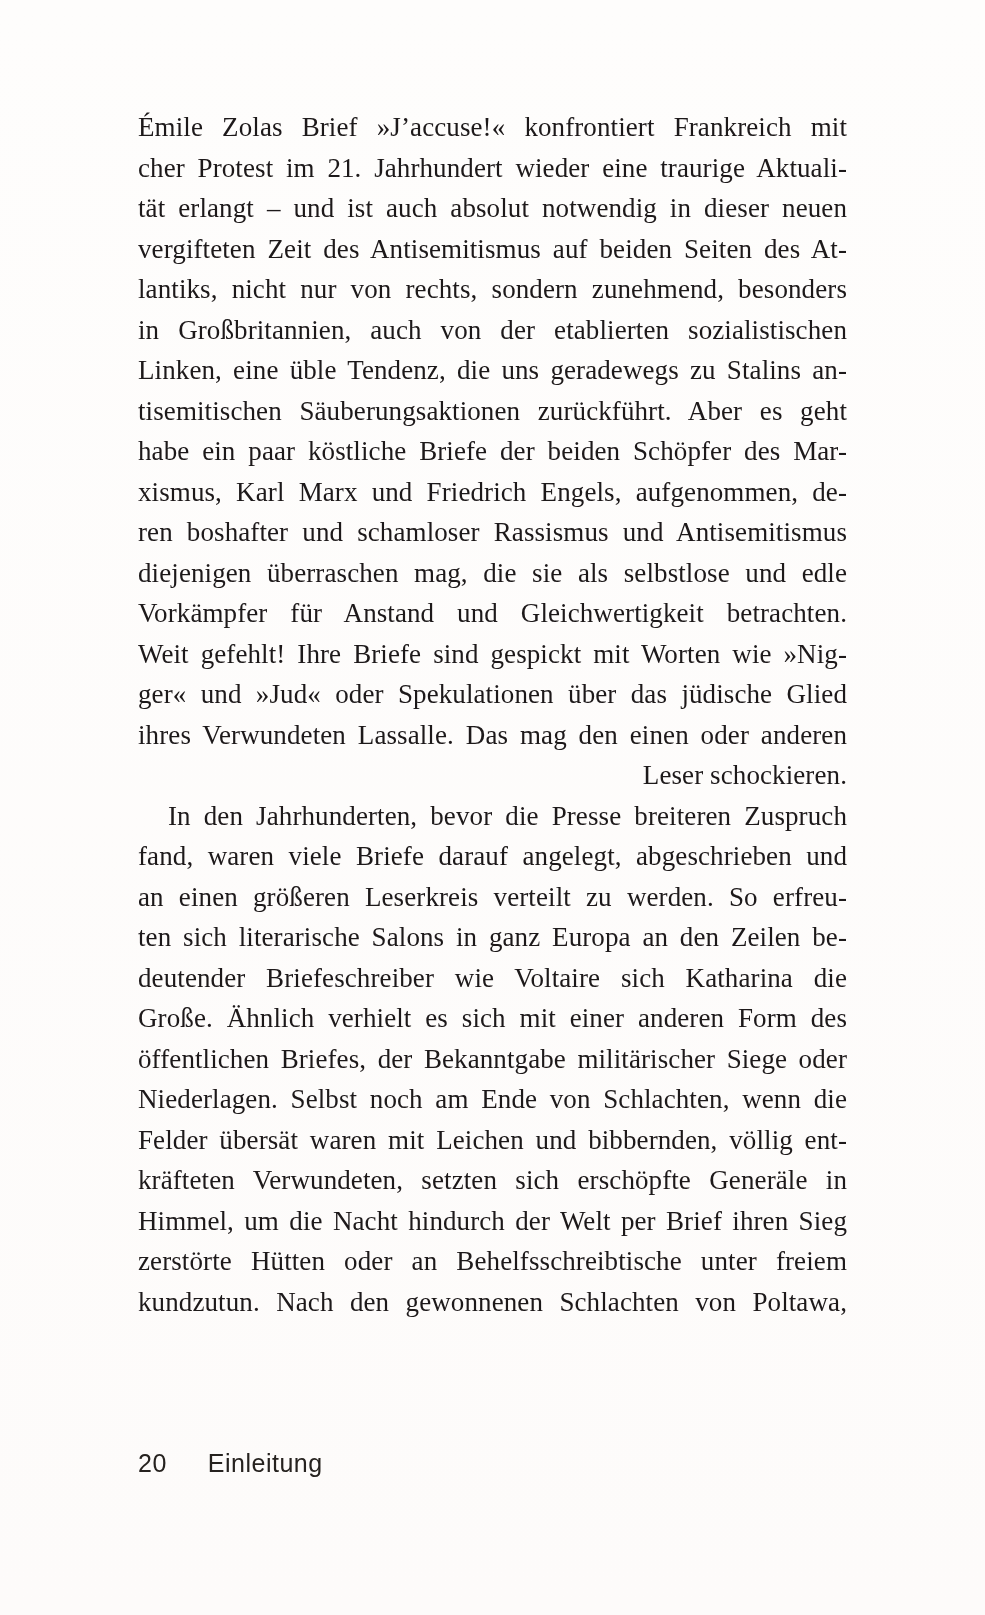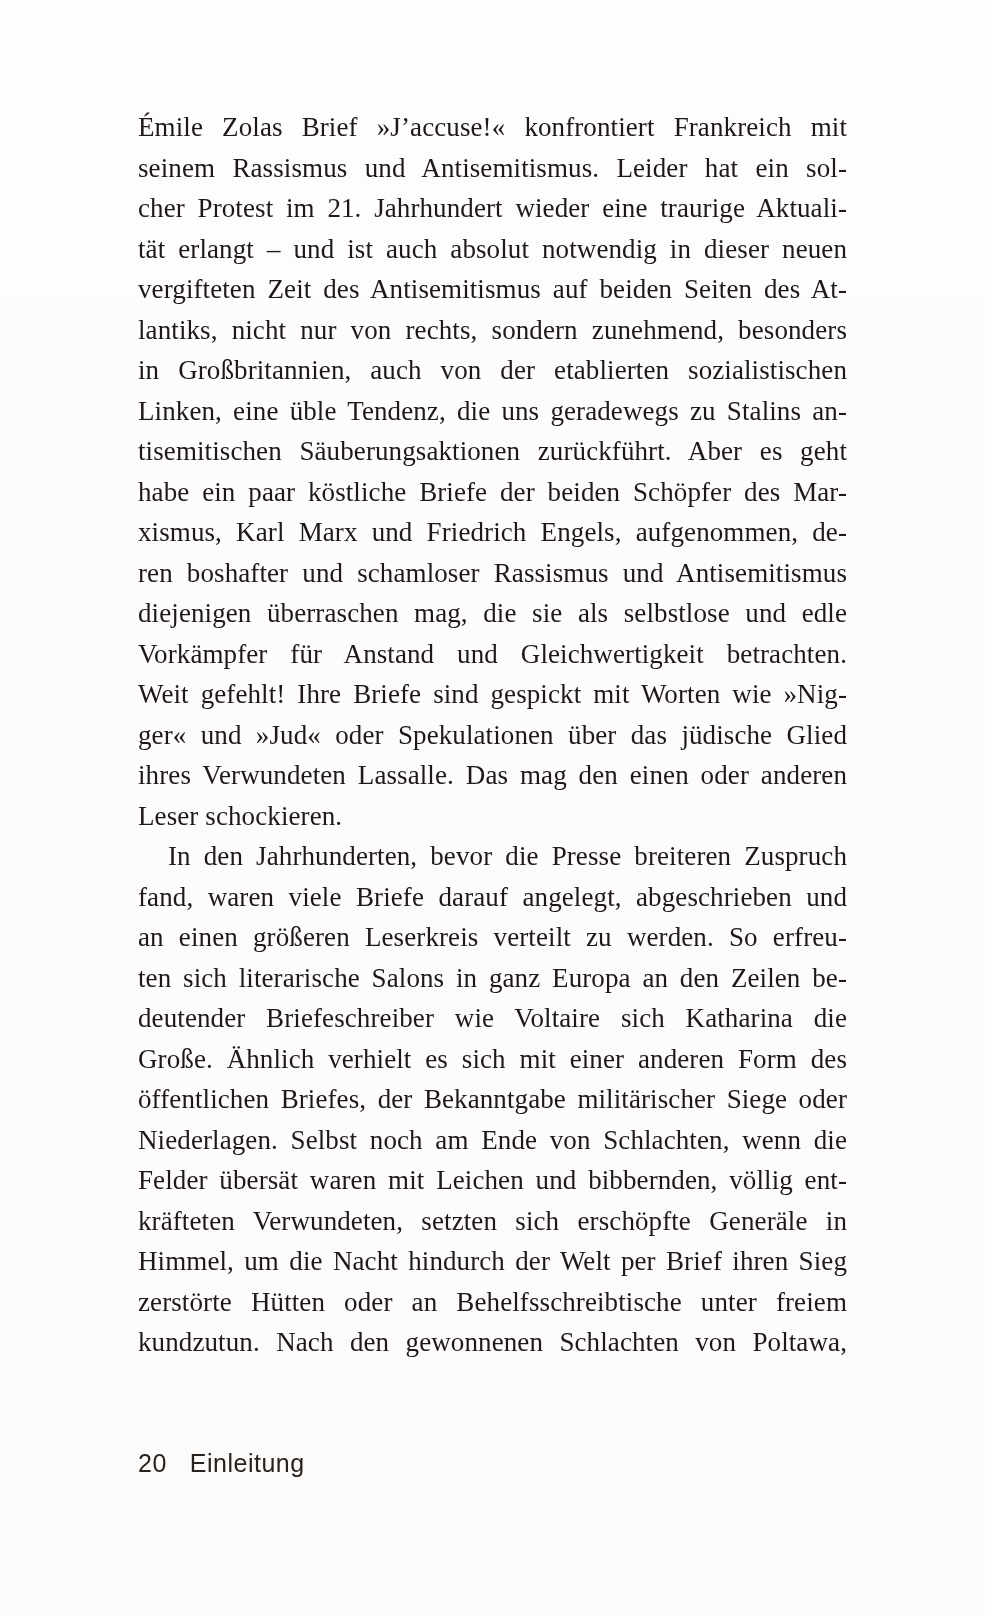--- a/index.html
+++ b/index.html
@@ -20,52 +20,51 @@
     position: absolute;
     left: 138px;
     top: 107px;
     width: 709px;
     color: #1d191a;
     font-size: 27px;
     line-height: 40.5px;
     letter-spacing: 0.1px;
   }
   .ln {
-    text-align: left;
+    text-align: right;
     min-height: 40.5px;
   }
   .ln.j {
     text-align: justify;
     -moz-text-align-last: justify;
     text-align-last: justify;
   }
   .ln.ind {
     text-indent: 30px;
   }
   .footer {
     position: absolute;
     left: 138px;
     top: 1449px;
     font-family: "Liberation Sans", sans-serif;
     font-size: 25px;
     letter-spacing: 0.5px;
     color: #26221f;
   }
   .footer .chapter {
-    margin-left: 23px;
+    margin-left: 41px;
   }
 </style>
 </head>
 <body>
 
 <div class="page">
 
   <main class="text-block">
     <div class="ln j">Émile Zolas Brief »J’accuse!« konfrontiert Frankreich mit</div>
-    <div class="ln j">seinem Rassismus und Antisemitismus. Leider hat ein sol-</div>
     <div class="ln j">cher Protest im 21. Jahrhundert wieder eine traurige Aktuali-</div>
     <div class="ln j">tät erlangt – und ist auch absolut notwendig in dieser neuen</div>
     <div class="ln j">vergifteten Zeit des Antisemitismus auf beiden Seiten des At-</div>
     <div class="ln j">lantiks, nicht nur von rechts, sondern zunehmend, besonders</div>
     <div class="ln j">in Großbritannien, auch von der etablierten sozialistischen</div>
     <div class="ln j">Linken, eine üble Tendenz, die uns geradewegs zu Stalins an-</div>
     <div class="ln j">tisemitischen Säuberungsaktionen zurückführt. Aber es geht</div>
     <div class="ln j">habe ein paar köstliche Briefe der beiden Schöpfer des Mar-</div>
     <div class="ln j">xismus, Karl Marx und Friedrich Engels, aufgenommen, de-</div>
     <div class="ln j">ren boshafter und schamloser Rassismus und Antisemitismus</div>

